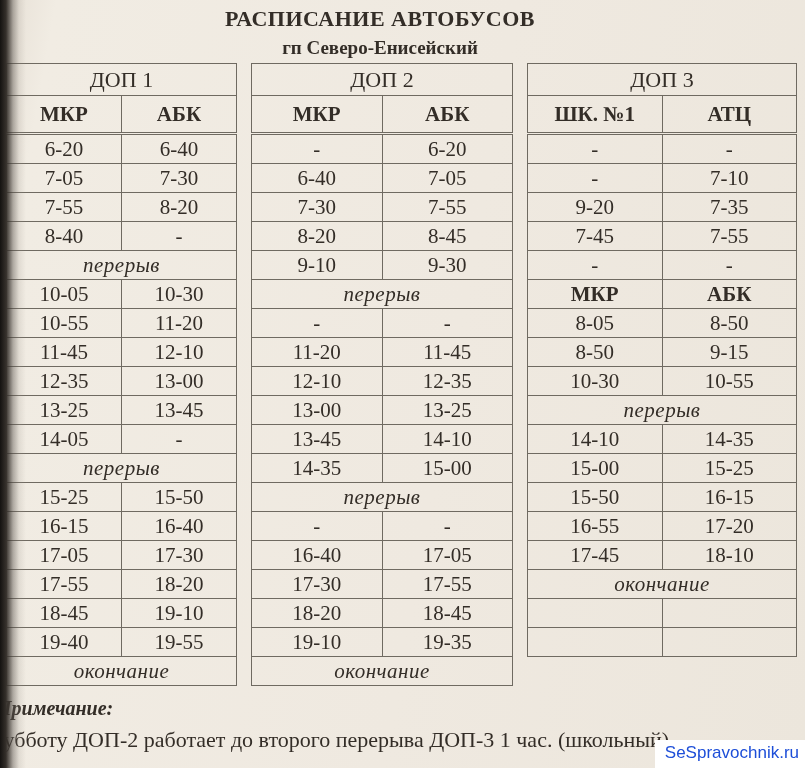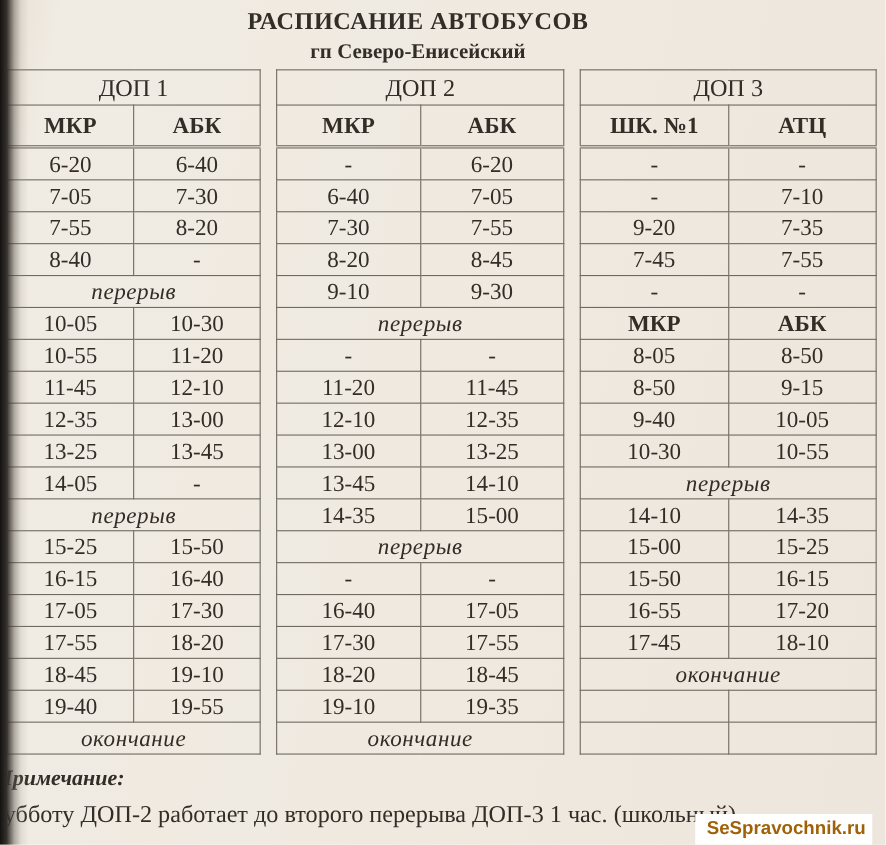--- a/index.html
+++ b/index.html
@@ -30,24 +30,24 @@
   table.sched th.group{font-size:22px;font-weight:normal;height:31px;}
   table.sched tr.colhead th{font-weight:bold;font-size:21px;height:36px;border-bottom:3px double #6f6a61;}
   table.sched td.span{letter-spacing:.5px;font-style:italic;}
   table.sched td.subhead{font-weight:bold;}
 
   .note{position:absolute;left:0;top:697px;width:805px;z-index:1;}
   .note-label{font-weight:bold;font-style:italic;font-size:20px;margin-left:-4px;}
   .note-text{font-size:22px;margin-top:7px;margin-left:-6px;white-space:nowrap;}
 
   .watermark{
-    position:absolute;right:12px;bottom:0;z-index:6;background:#ffffff;
+    position:absolute;right:0;bottom:0;z-index:6;background:#ffffff;
     padding:3px 6px 5px 10px;
-    font-family:"Liberation Sans", sans-serif;font-weight:bold;font-size:17px;
-    color:#a16207;
+    font-family:"Liberation Sans", sans-serif;font-weight:normal;font-size:17px;
+    color:#1d4ed8;
   }
 </style>
 </head>
 <body>
 
 <div class="edge-shadow"></div>
 
 <div class="header">
   <div class="title">РАСПИСАНИЕ АВТОБУСОВ</div>
   <div class="subtitle">гп Северо-Енисейский</div>
@@ -268,24 +268,20 @@
           </tr>
           <tr>
             <td>8-05</td>
             <td>8-50</td>
           </tr>
           <tr>
             <td>8-50</td>
             <td>9-15</td>
           </tr>
           <tr>
-            <td>9-40</td>
-            <td>10-05</td>
-          </tr>
-          <tr>
             <td>10-30</td>
             <td>10-55</td>
           </tr>
           <tr>
             <td colspan="2" class="span">перерыв</td>
           </tr>
           <tr>
             <td>14-10</td>
             <td>14-35</td>
           </tr>

